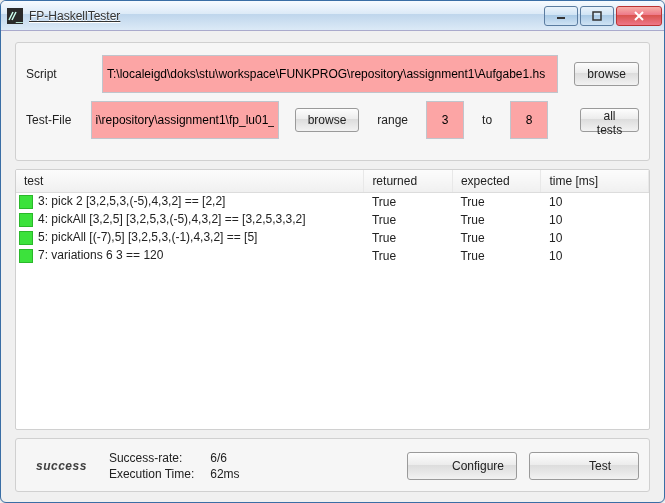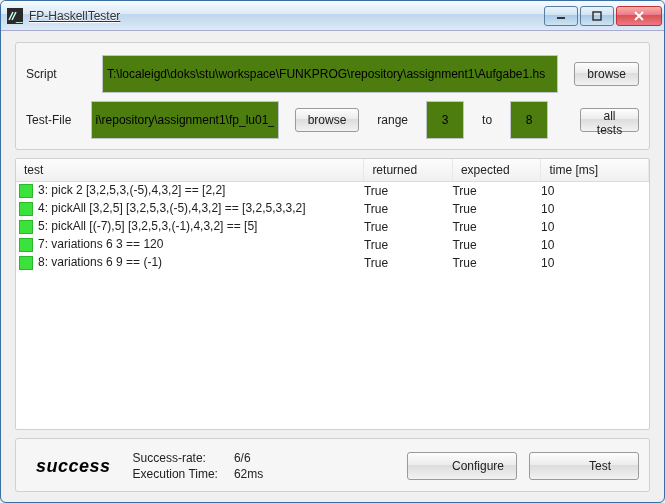--- a/index.html
+++ b/index.html
@@ -9,37 +9,37 @@
   .titlebar .appicon { width:16px; height:16px; margin-right:6px; display:flex; align-items:center; justify-content:center; }
   .titlebar .title { flex:1; color:#333; text-shadow:0 1px #fff;text-decoration:underline; }
   .winbtns { display:flex; gap:2px; }
   .winbtn { width:34px; height:20px; border:1px solid #5a7ca0; border-radius:3px; display:flex; align-items:center; justify-content:center; cursor:pointer; }
   .winbtn.min, .winbtn.max { background:linear-gradient(#eaf3fb,#cfe3f4 45%,#a9c9e5 46%,#cfe3f4); }
   .winbtn.close { background:linear-gradient(#f6b0a8,#e78 45%,#d9534f 46%,#e78); border-color:#b33; width:46px; }
   .winbtn svg { display:block; }
   .client { flex:1; padding:11px 14px 10px; display:flex; flex-direction:column; gap:8px; }
   .gbox { border:1px solid #d0d0d0; border-radius:3px; padding:12px 10px 10px; background:#f6f6f6; }
   .formrow { display:flex; align-items:center; gap:16px; margin-bottom:8px; }
-  .formrow:last-child { margin-bottom:0; }
+  .formrow:last-child { margin-bottom:11px; }
   .formrow .lbl { width:60px; color:#222; }
   .formrow .rlbl { color:#222; padding:0 2px; }
-  .txt { border:1px solid #c0c5cc; background:#4d7c0f; height:22px; padding:18px 4px; }
+  .txt { border:1px solid #c0c5cc; background:#fca5a5; height:22px; padding:18px 4px; }
   .txt.script { flex:1; }
   .txt.testfile { width:230px; }
   .txt.range { width:38px; text-align:center; }
   .btn { border:1px solid #9a9a9a; background:linear-gradient(#fdfdfd,#ececec 45%,#dcdcdc 46%,#f2f2f2); height:24px; padding:0 12px; border-radius:3px; cursor:pointer; color:#222; }
   .btn.wide { width:110px; height:28px;padding-left:44px; }
   .table-wrap { border:1px solid #d0d0d0; background:#fff; flex:1; overflow:auto; border-radius:2px; }
   table { width:100%; border-collapse:collapse; }
   thead th { text-align:left; font-weight:normal; color:#222; background:linear-gradient(#fcfcfc,#f0f0f0); border-bottom:1px solid #dcdcdc; border-right:1px solid #e8e8e8; padding:4px 8px; height:22px; }
-  tbody td { padding:1px 0; border:none; color:#222; height:18px; vertical-align:middle; }
+  tbody td { padding:1px 8px; border:none; color:#222; height:18px; vertical-align:middle; }
   tbody td.first { padding-left:3px; }
   .status-chip { display:inline-block; width:14px; height:14px; background:#3ce23c; border:1px solid #2ab82a; margin-right:5px; vertical-align:middle; }
   .bottom { display:flex; align-items:center; gap:12px; }
-  .success { color:#000000; font-weight:bold; font-size:18px; padding:0 10px; font-style:italic; letter-spacing:0.5px; }
+  .success { color:#404040; font-weight:bold; font-size:12px; padding:0 10px; font-style:italic; letter-spacing:0.5px; }
   .stats { display:grid; grid-template-columns:auto auto; column-gap:16px; row-gap:2px; color:#222; }
   .spacer { flex:1; }
 </style>
 </head>
 <body>
 
 <div class="window">
   <div class="titlebar">
     <span class="appicon">
       <svg width="16" height="16" viewBox="0 0 16 16">
@@ -117,26 +117,20 @@
               <td>True</td>
               <td>True</td>
               <td>10</td>
             </tr>
             <tr>
               <td class="first"><span class="status-chip"></span><span>7: variations 6 3 == 120</span></td>
               <td>True</td>
               <td>True</td>
               <td>10</td>
             </tr>
-            <tr>
-              <td class="first"><span class="status-chip"></span><span>8: variations 6 9 == (-1)</span></td>
-              <td>True</td>
-              <td>True</td>
-              <td>10</td>
-            </tr>
           </tbody>
       </table>
     </div>
 
     <div class="gbox bottom">
       <span class="success">success</span>
       <div class="stats">
         <span>Success-rate:</span>
         <span>6/6</span>
         <span>Execution Time:</span>

